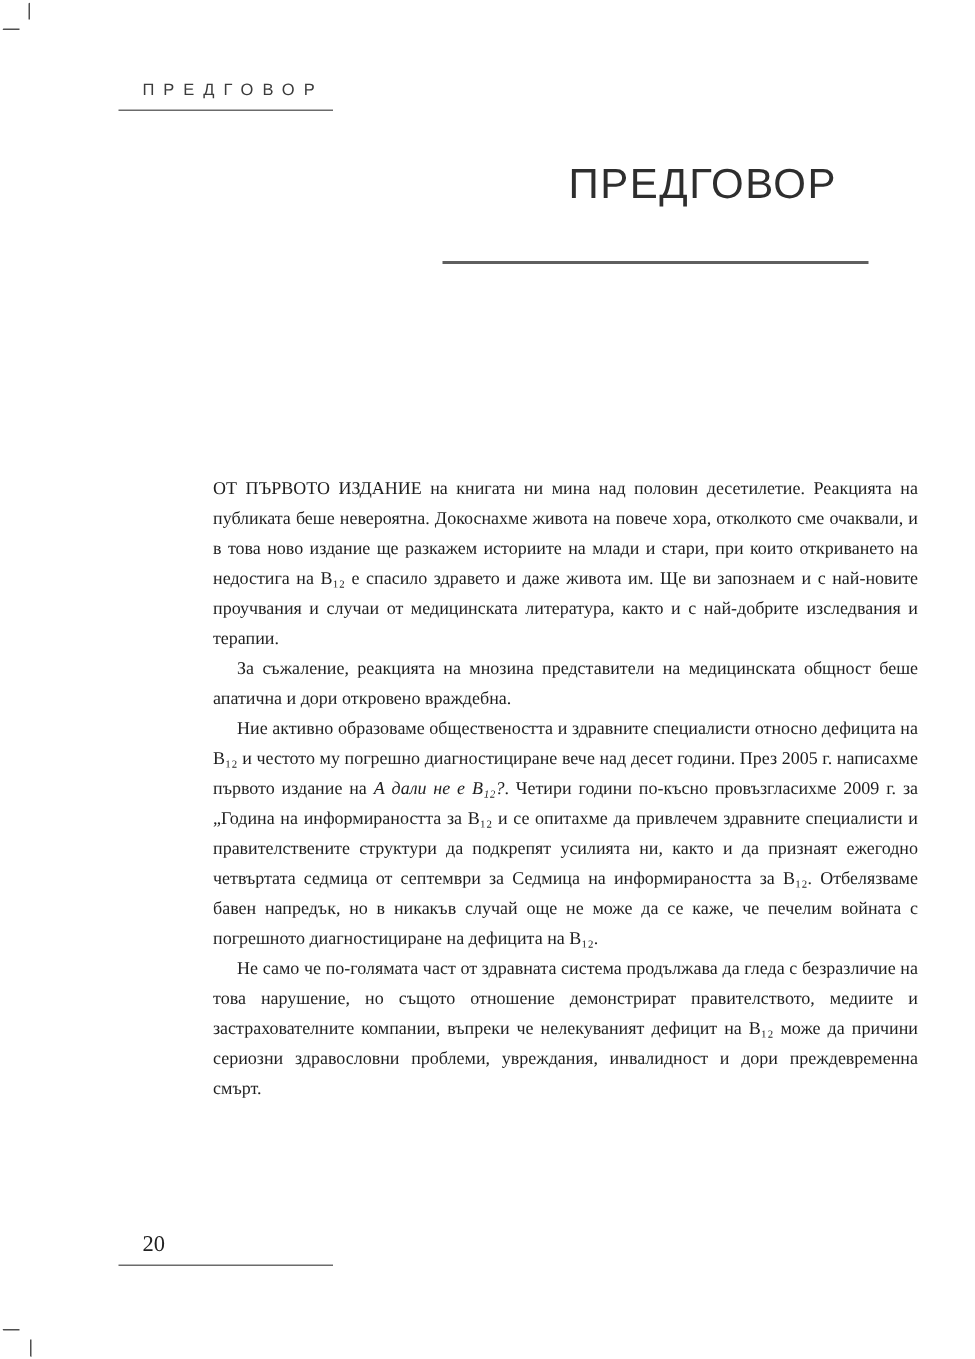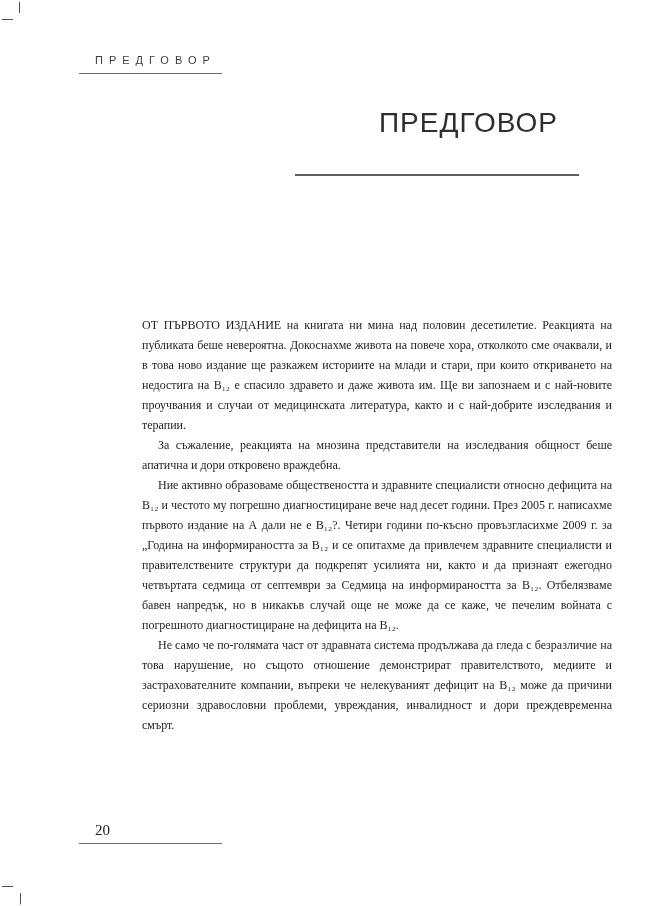--- a/index.html
+++ b/index.html
@@ -82,20 +82,21 @@
     text-align: justify;
     margin-left: 32px;
   }
   .body-text p {
     margin: 0;
   }
   .body-text p.indented {
     text-indent: 16px;
   }
   .italic-title {
+    font-style: italic;
   }
 
   
   .page-number {
     position: absolute;
     left: 95px;
     top: 822px;
     font-size: 15px;
     color: #222222;
   }
@@ -121,21 +122,21 @@
   <div class="running-head">ПРЕДГОВОР</div>
   <div class="head-rule"></div>
 
   <div class="chapter-title">
     <div>ПРЕДГОВОР</div>
   </div>
   <div class="title-rule"></div>
 
   <div class="body-text">
     <p>ОТ ПЪРВОТО ИЗДАНИЕ на книгата ни мина над половин десетилетие. Реакцията на публиката беше невероятна. Докоснахме живота на повече хора, отколкото сме очаквали, и в това ново издание ще разкажем историите на млади и стари, при които откриването на недостига на В₁₂ е спасило здравето и даже живота им. Ще ви запознаем и с най-новите проучвания и случаи от медицинската литература, както и с най-добрите изследвания и терапии.</p>
-    <p class="indented">За съжаление, реакцията на мнозина представители на изследвания общност беше апатична и дори откровено враждебна.</p>
+    <p class="indented">За съжаление, реакцията на мнозина представители на медицинската общност беше апатична и дори откровено враждебна.</p>
     <p class="indented"><span>Ние активно образоваме обществеността и здравните специалисти относно дефицита на В₁₂ и честото му погрешно диагностициране вече над десет години. През 2005 г. написахме първото издание на </span><span class="italic-title">А дали не е В₁₂?</span><span>. Четири години по-късно провъзгласихме 2009 г. за „Година на информираността за В₁₂ и се опитахме да привлечем здравните специалисти и правителствените структури да подкрепят усилията ни, както и да признаят ежегодно четвъртата седмица от септември за Седмица на информираността за В₁₂. Отбелязваме бавен напредък, но в никакъв случай още не може да се каже, че печелим войната с погрешното диагностициране на дефицита на В₁₂.</span></p>
     <p class="indented">Не само че по-голямата част от здравната система продължава да гледа с безразличие на това нарушение, но същото отношение демонстрират правителството, медиите и застрахователните компании, въпреки че нелекуваният дефицит на В₁₂ може да причини сериозни здравословни проблеми, увреждания, инвалидност и дори преждевременна смърт.</p>
   </div>
 
   <div class="page-number">20</div>
   <div class="foot-rule"></div>
 
 </div>
 
 </body></html>

